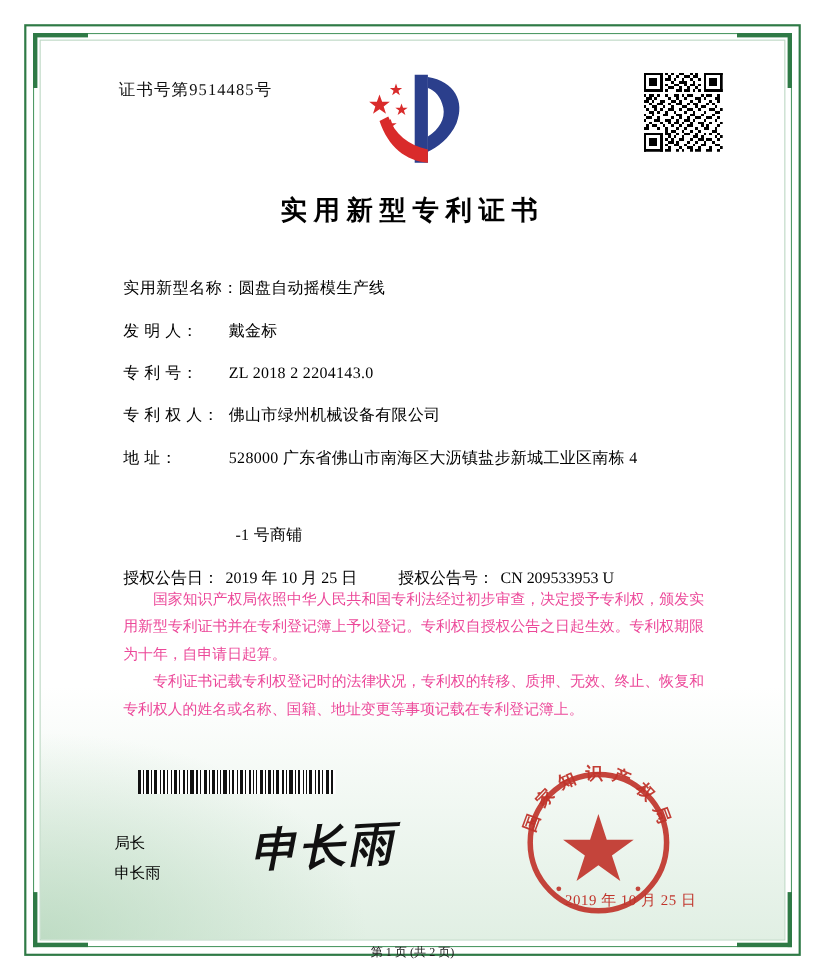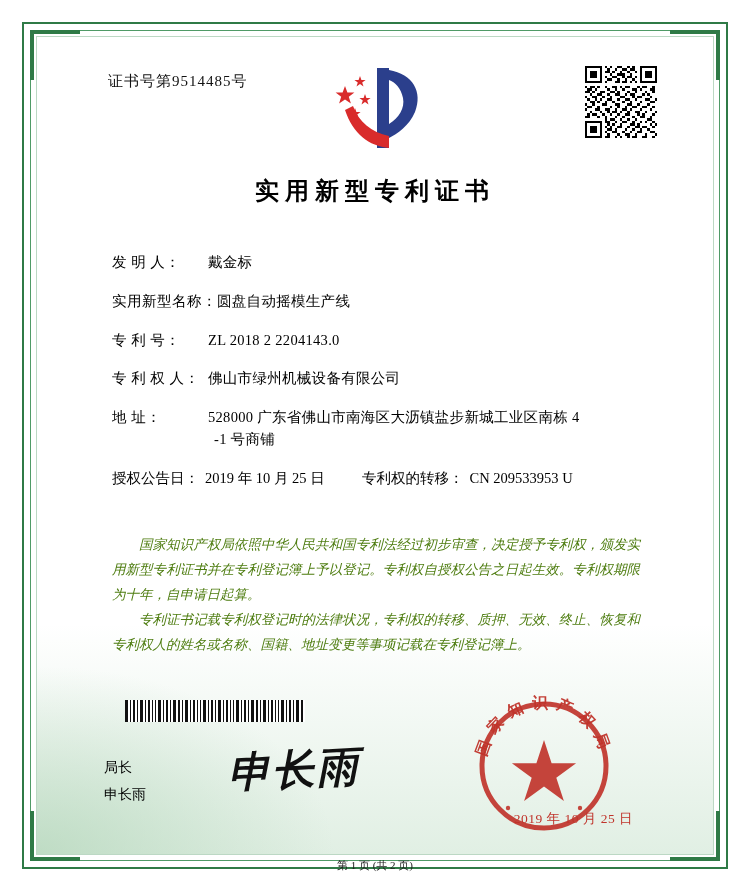--- a/index.html
+++ b/index.html
@@ -140,40 +140,40 @@
     white-space: nowrap;
     letter-spacing: 0.5px;
   }
   .field-value {
     flex: 1;
     letter-spacing: 0.3px;
   }
   .field-value .second-line {
     display: block;
     margin-left: 6px;
+    margin-top: 48px;
   }
   .inline-pair {
     display: flex;
     margin-bottom: 0;
     line-height: 1.5;
   }
   .inline-pair .seg1 { flex: 0 0 250px; display: flex; }
   .inline-pair .seg2 { flex: 1; display: flex; }
   .inline-pair .lbl { white-space: nowrap; margin-right: 6px; }
 
   .body-text {
     position: absolute;
     left: 112px;
     top: 533px;
     width: 528px;
     font-size: 13.5px;
     line-height: 1.85;
-    color: #4d7c0f;
+    color: #ec4899;
     text-align: justify;
-    font-style: italic;
   }
   .body-text p { margin: 0; text-indent: 2em; }
 
   
   .barcode {
     position: absolute;
     left: 125px;
     top: 700px;
     height: 22px;
     width: 180px;
@@ -474,27 +474,27 @@
         <polygon points="40,46 41.4,50 45.6,50 42.2,52.5 43.5,56.5 40,54 36.5,56.5 37.8,52.5 34.4,50 38.6,50"></polygon>
       </g>
     </svg>
   </div>
 
   <div class="title">实用新型专利证书</div>
 
   <div class="fields">
 
     <div class="field-row">
+      <div class="field-label">实用新型名称：</div>
+      <div class="field-value">圆盘自动摇模生产线</div>
+    </div>
+
+    <div class="field-row">
       <div class="field-label">发 明 人：</div>
       <div class="field-value">戴金标</div>
-    </div>
-
-    <div class="field-row">
-      <div class="field-label">实用新型名称：</div>
-      <div class="field-value">圆盘自动摇模生产线</div>
     </div>
 
     <div class="field-row">
       <div class="field-label">专 利 号：</div>
       <div class="field-value">ZL 2018 2 2204143.0</div>
     </div>
 
 
     <div class="field-row">
       <div class="field-label">专 利 权 人：</div>
@@ -508,21 +508,21 @@
         <span class="second-line">-1 号商铺</span>
       </div>
     </div>
 
     <div class="inline-pair">
       <div class="seg1">
         <span class="lbl">授权公告日：</span>
         <span>2019 年 10 月 25 日</span>
       </div>
       <div class="seg2">
-        <span class="lbl">专利权的转移：</span>
+        <span class="lbl">授权公告号：</span>
         <span>CN 209533953 U</span>
       </div>
     </div>
 
   </div>
 
   <div class="body-text">
     <p>国家知识产权局依照中华人民共和国专利法经过初步审查，决定授予专利权，颁发实用新型专利证书并在专利登记簿上予以登记。专利权自授权公告之日起生效。专利权期限为十年，自申请日起算。</p>
     <p>专利证书记载专利权登记时的法律状况，专利权的转移、质押、无效、终止、恢复和专利权人的姓名或名称、国籍、地址变更等事项记载在专利登记簿上。</p>
   </div>

